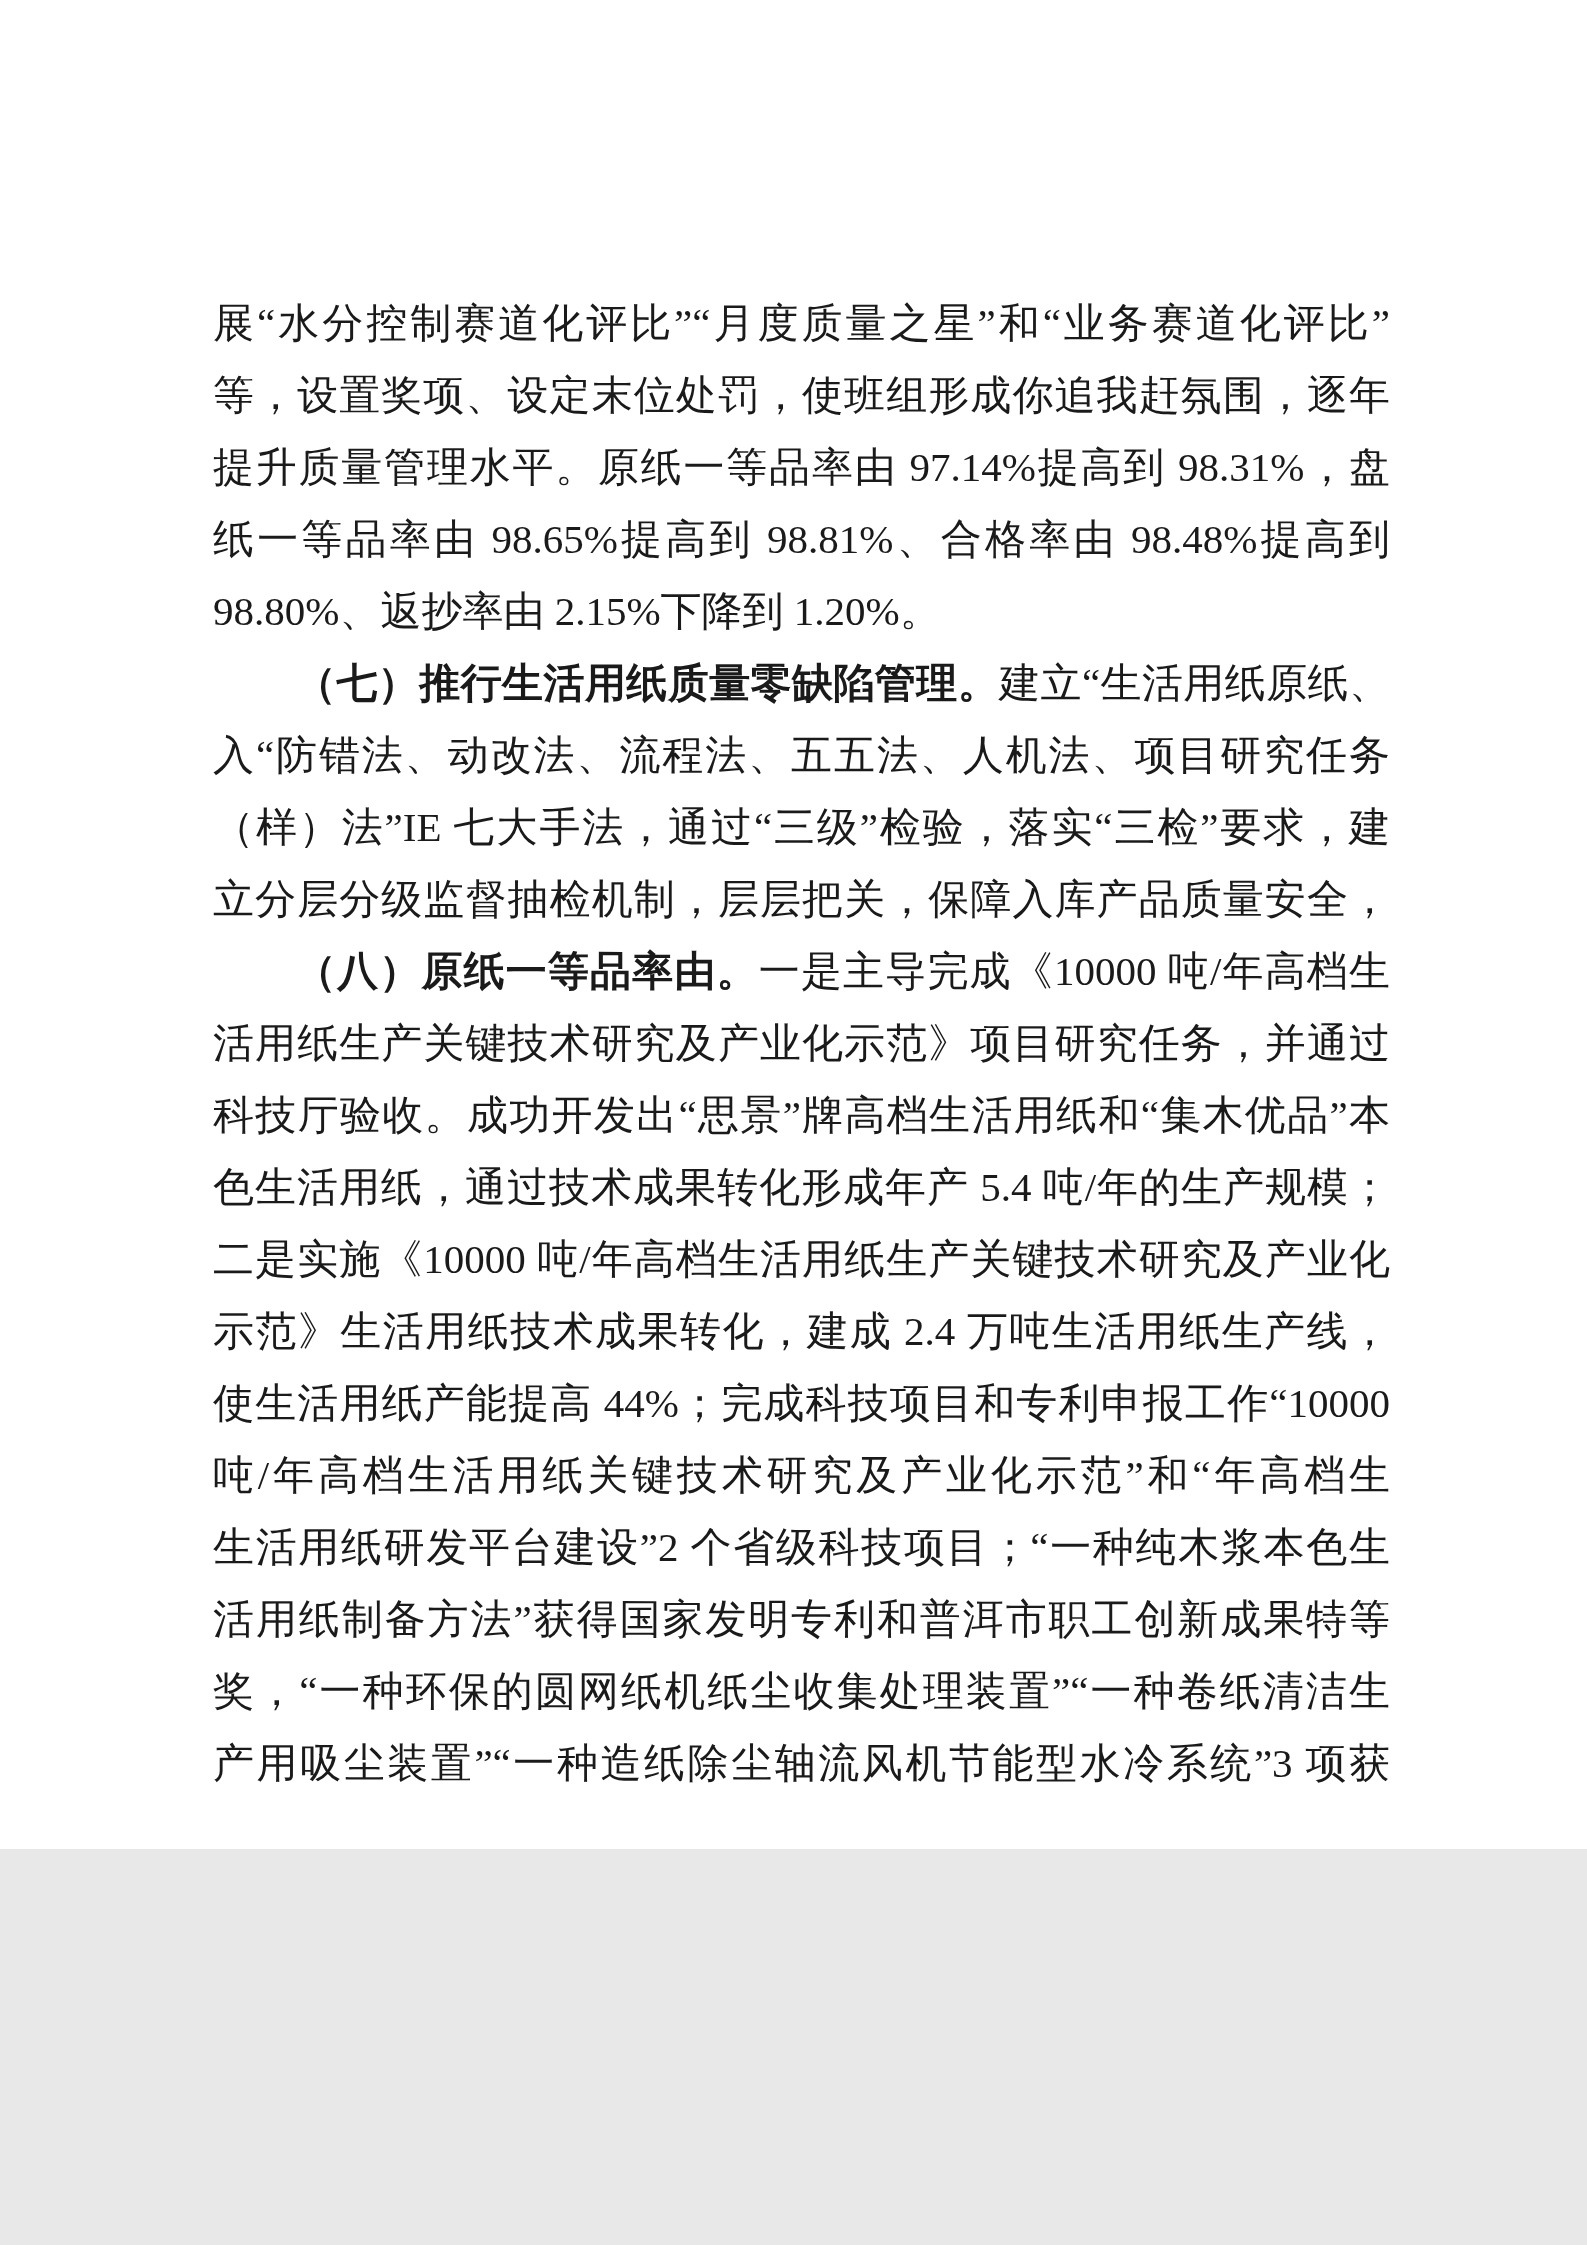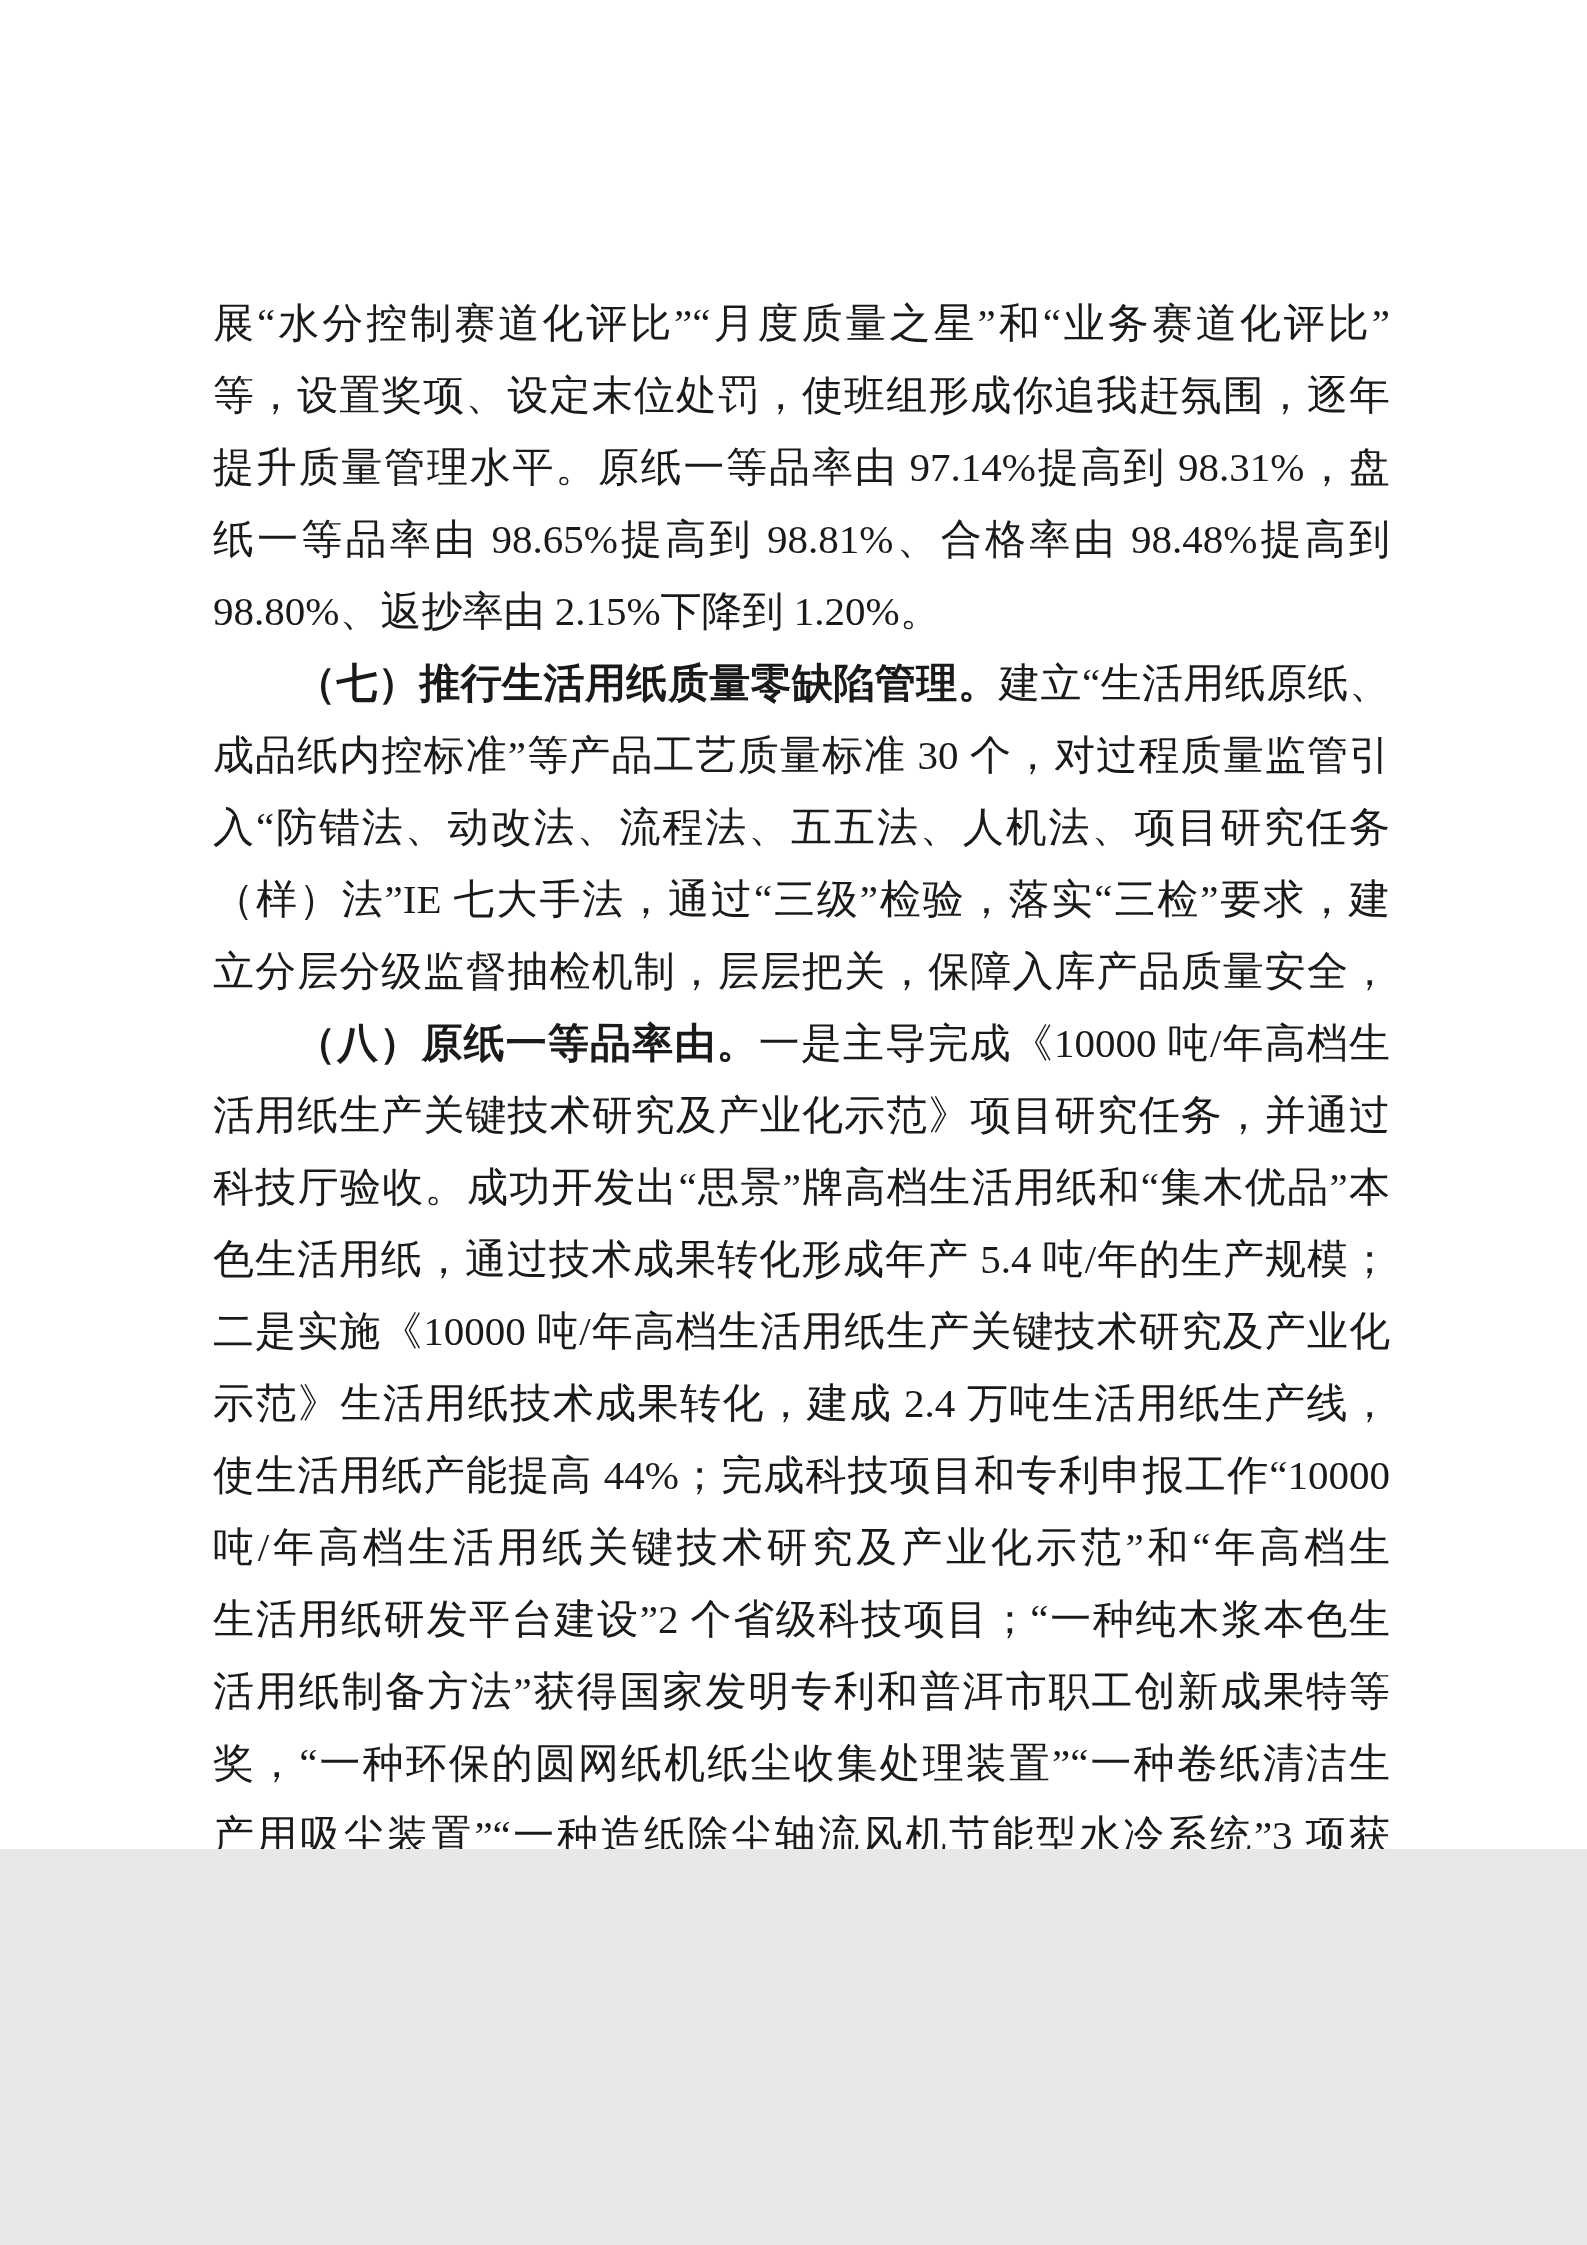--- a/index.html
+++ b/index.html
@@ -62,21 +62,20 @@
 <body>
 
 <div class="page">
   <div class="content">
     <div class="ln"><span>展“水分控制赛道化评比”“月度质量之星”和“业务赛道化评比”</span></div>
     <div class="ln"><span>等，设置奖项、设定末位处罚，使班组形成你追我赶氛围，逐年</span></div>
     <div class="ln"><span>提升质量管理水平。原纸一等品率由 97.14%提高到 98.31%，盘</span></div>
     <div class="ln"><span>纸一等品率由 98.65%提高到 98.81%、合格率由 98.48%提高到</span></div>
     <div class="ln end"><span>98.80%、返抄率由 2.15%下降到 1.20%。</span></div>
     <div class="ln ind"><span class="b">（七）推行生活用纸质量零缺陷管理。</span><span>建立“生活用纸原纸、</span></div>
-    <div class="ln"><span>成品纸内控标准”等产品工艺质量标准 30 个，对过程质量监管引</span></div>
     <div class="ln"><span>入“防错法、动改法、流程法、五五法、人机法、项目研究任务</span></div>
     <div class="ln"><span>（样）法”IE 七大手法，通过“三级”检验，落实“三检”要求，建</span></div>
     <div class="ln"><span>立分层分级监督抽检机制，层层把关，保障入库产品质量安全，</span></div>
     <div class="ln ind"><span class="b">（八）原纸一等品率由。</span><span>一是主导完成《10000 吨/年高档生</span></div>
     <div class="ln"><span>活用纸生产关键技术研究及产业化示范》项目研究任务，并通过</span></div>
     <div class="ln"><span>科技厅验收。成功开发出“思景”牌高档生活用纸和“集木优品”本</span></div>
     <div class="ln"><span>色生活用纸，通过技术成果转化形成年产 5.4 吨/年的生产规模；</span></div>
     <div class="ln"><span>二是实施《10000 吨/年高档生活用纸生产关键技术研究及产业化</span></div>
     <div class="ln"><span>示范》生活用纸技术成果转化，建成 2.4 万吨生活用纸生产线，</span></div>
     <div class="ln"><span>使生活用纸产能提高 44%；完成科技项目和专利申报工作“10000</span></div>

